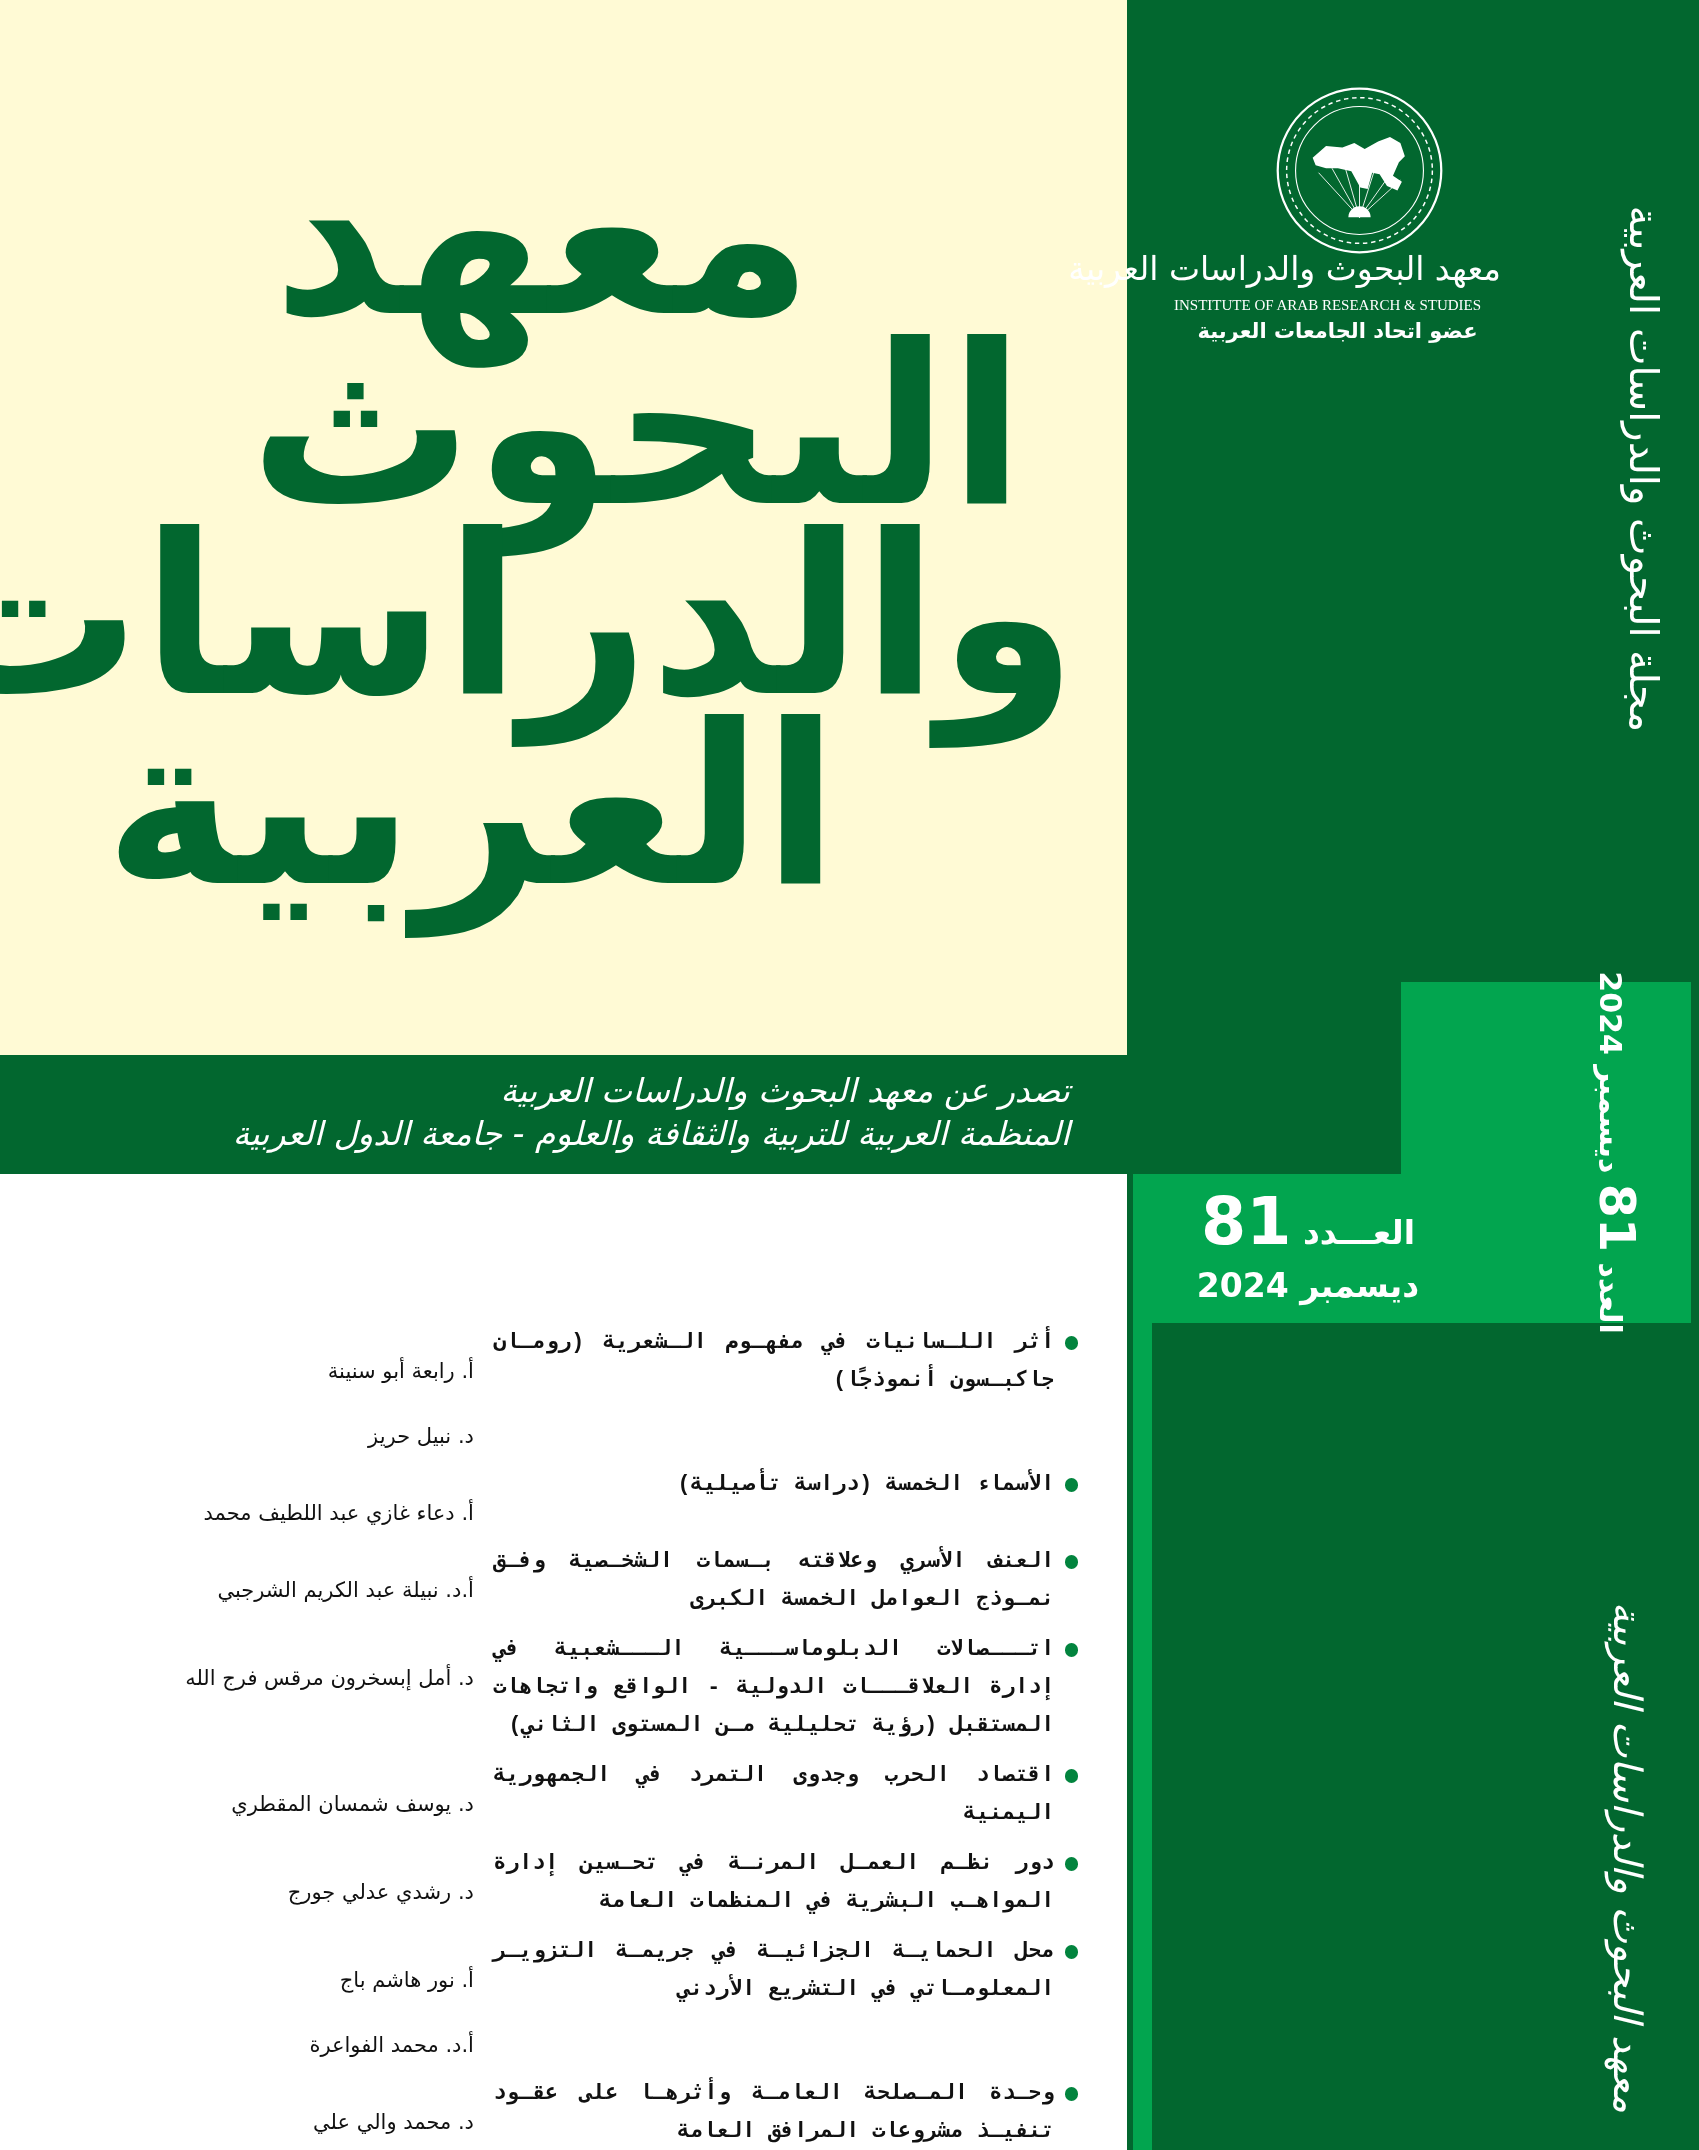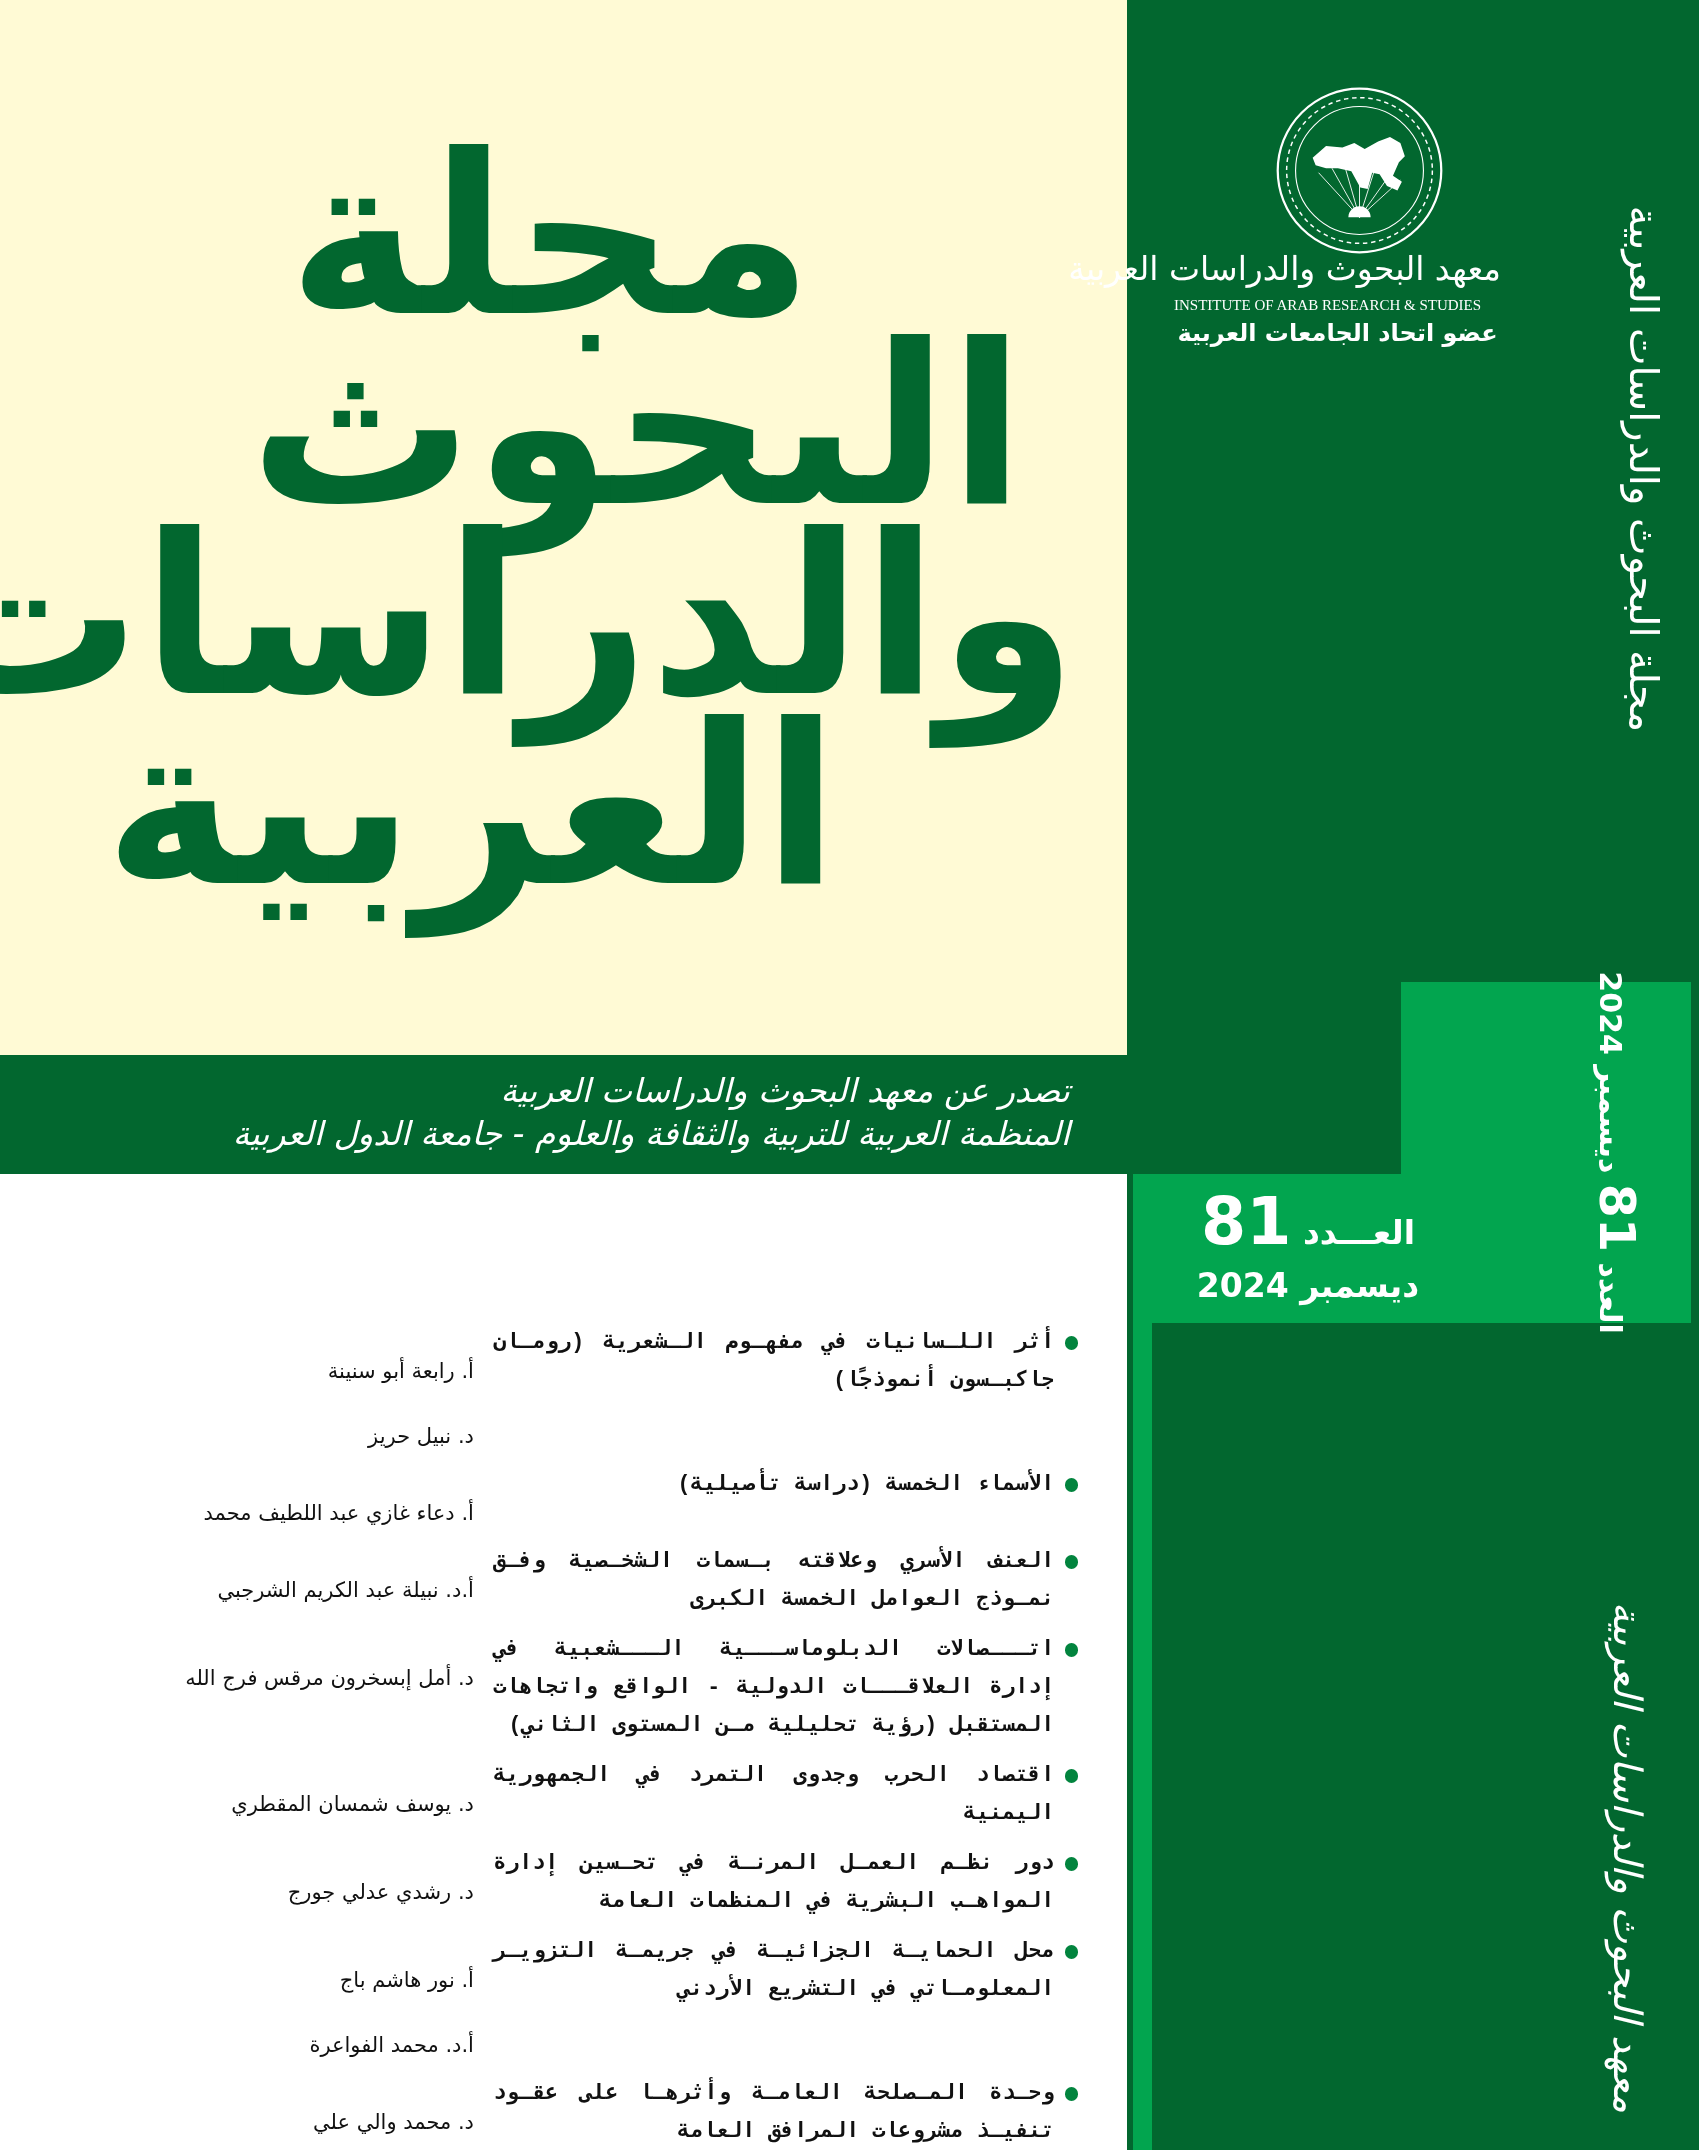--- a/index.html
+++ b/index.html
@@ -26,21 +26,21 @@
   .big-title .l3 { padding-right: 0px; }
   .big-title .l4 { padding-right: 238px; }
   .band-text-wrap { position: absolute; left: 0; top: 1069px; width: 1070px; direction: rtl; text-align: right; color:#fff;font-style:italic; }
   .band-text-wrap div { font-size: 33px; line-height: 43px; white-space: nowrap; }
 
   
   .logo { position: absolute; left: 1174px; top: 74px; width: 297px; }
   .seal { position: absolute; left: 100px; top: 11px; width: 171px; height: 171px; }
   .inst-ar { position: absolute; left: 0; top: 175px; width: 327px; text-align: center; color: #fff; font-family: "DejaVu Serif", serif; font-size: 33px; direction: rtl; white-space: nowrap; }
   .inst-en { position: absolute; left: 0; top: 223px; width: 327px; text-align: left; color: #fff; font-family: "Liberation Serif", serif; font-size: 15px; white-space: nowrap; }
-  .member { position: absolute; left: 0; top: 245px; width: 327px; text-align: center; color: #fff; font-family: "DejaVu Sans", sans-serif; font-weight: bold; font-size: 24px; direction: rtl; white-space: nowrap; }
+  .member { position: absolute; left: 0; top: 245px; width: 327px; text-align: center; color: #fff; font-family: "DejaVu Sans", sans-serif; font-weight: bold; font-size: 21px; direction: rtl; white-space: nowrap; }
 
   
   .side-title {
     position: absolute; left: 1622px; top: 149px; width: 45px; height: 639px;
     display: flex; align-items: center; justify-content: center;
   }
   .side-title span {
     display: block; transform: rotate(90deg); white-space: nowrap;
     color: #fff; font-size: 40px; direction: rtl; font-family: "DejaVu Sans", sans-serif;
   }
@@ -88,21 +88,21 @@
 
 <div class="cream"></div>
 <div class="white-area"></div>
 <div class="right-col"></div>
 <div class="band"></div>
 <div class="lg-horizontal"></div>
 <div class="lg-strip"></div>
 <div class="lg-vertical"></div>
 
 <div class="big-title">
-  <span class="line l1">مجلة</span>
+  <span class="line l1">معهد</span>
   <span class="line l2">البحوث</span>
   <span class="line l3">والدراسات</span>
   <span class="line l4">العربية</span>
 </div>
 
 <div class="band-text-wrap">
   <div>تصدر عن معهد البحوث والدراسات العربية</div>
   <div>المنظمة العربية للتربية والثقافة والعلوم - جامعة الدول العربية</div>
 </div>
 

